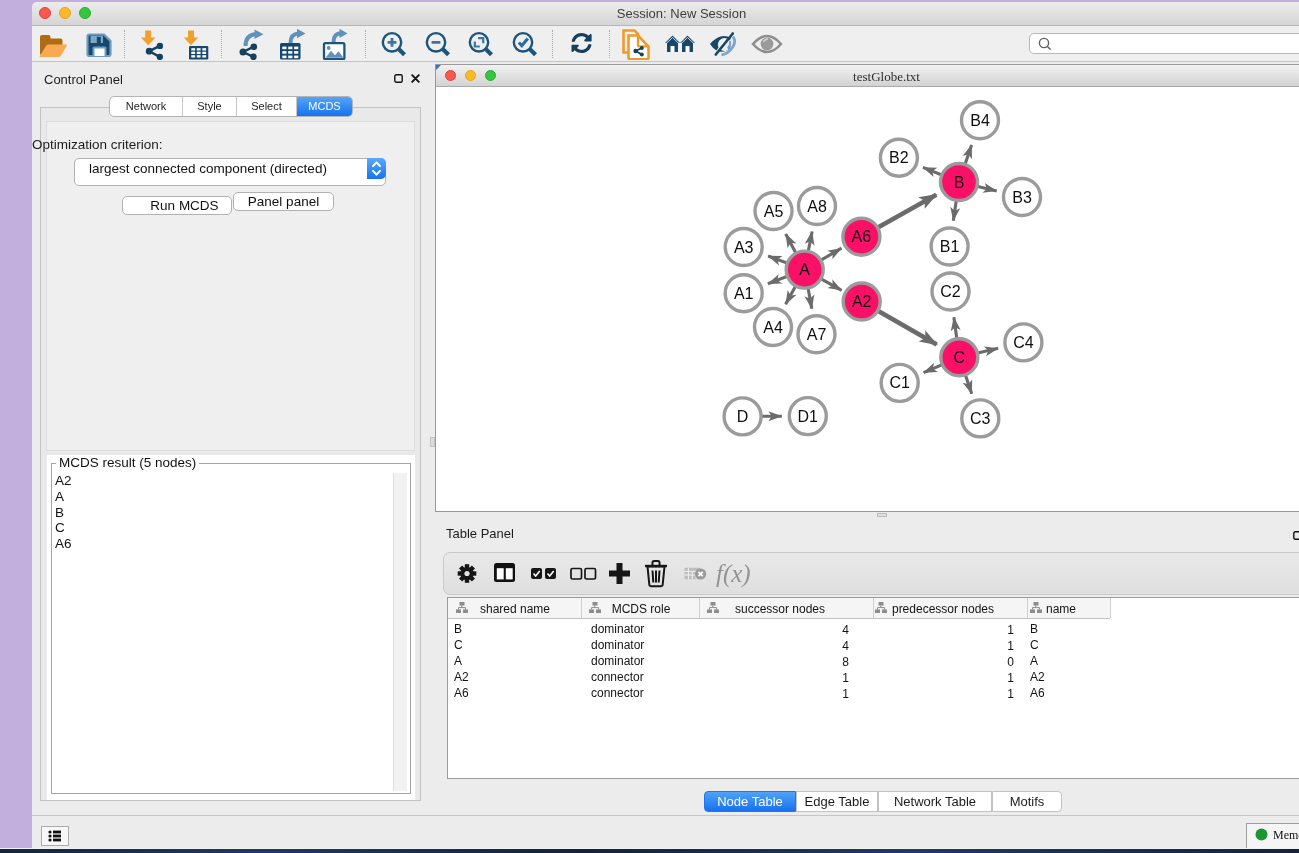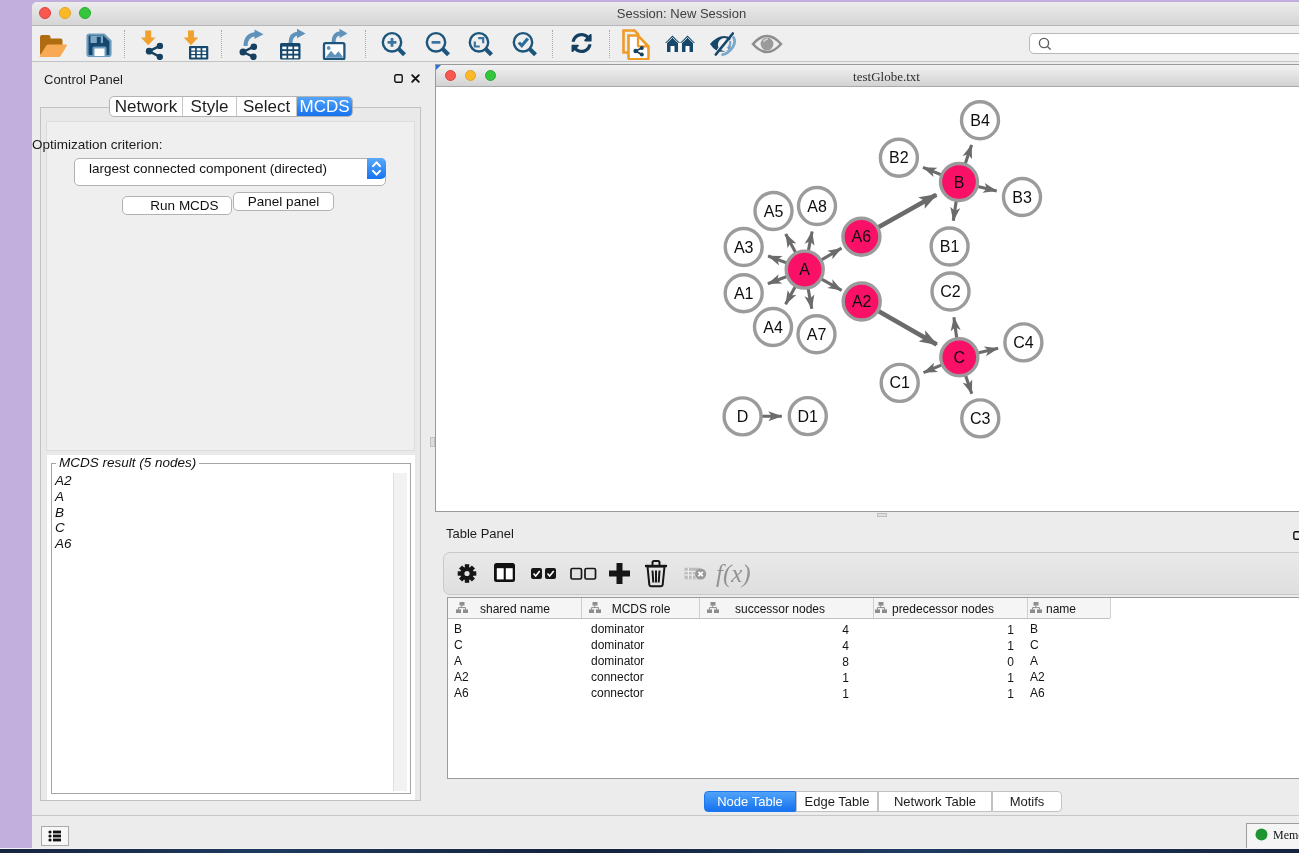--- a/index.html
+++ b/index.html
@@ -14,30 +14,30 @@
 
 #toolbar { position:absolute; left:0; top:24px; width:1299px; height:36px; background:#efefef; border-bottom:1px solid #c3c3c3; }
 .tsep { position:absolute; top:4px; height:28px; width:0; border-left:1px dotted #a9a9a9; }
 .ticon { position:absolute; top:2px; width:32px; height:32px; }
 #searchbox { position:absolute; left:997px; top:7px; width:293px; height:21px; background:#fff; border:1px solid #b9b9b9; border-radius:5px; }
 
 #cpanel { position:absolute; left:0; top:60px; width:396px; height:754px; background:#ececec; }
 #cpanel .hdr { position:absolute; left:12px; top:10px; font-size:13px; color:#1d1d1d; }
 .panebox { position:absolute; border:1px solid #c2c2c2; background:#e9e9e9; }
 #cptabs { position:absolute; left:77px; top:34px; width:244px; height:21px; background:#fff; border:1px solid #b4b4b4; border-radius:5px; display:flex; z-index:5; }
-#cptabs .t { flex:none; text-align:center; font-size:17px; color:#1e1e1e; line-height:19px; border-right:1px solid #c6c6c6; }
+#cptabs .t { flex:none; text-align:center; font-size:11px; color:#1e1e1e; line-height:19px; border-right:1px solid #c6c6c6; }
 #cptabs .t:last-child { border-right:none; border-radius:0 4px 4px 0;text-align:center; }
 #cptabs .t.sel { background:linear-gradient(#53a5f9,#1672ef); color:#fff; border-right:none; }
 .inpanel { position:absolute; left:14px; top:59px; width:369px; height:330px; background:#efefef; border:1px solid #dcdcdc; }
 #optlabel { position:absolute; left:0; width:396px; top:75px; text-align:left; font-size:13.5px; color:#1c1c1c; }
 #dropdown { position:absolute; left:42px; top:96px; width:312px; height:28px; background:#fff; border:1px solid #b2b2b2; border-radius:5px; font-size:13.5px; color:#111; line-height:19px; padding-left:14px; }
 #dropdown .step { position:absolute; right:-1px; top:-1px; width:19px; height:21px; border-radius:0 5px 5px 0; background:linear-gradient(#5aa9fa,#1774f0); }
 .btn { position:absolute; height:19px; background:#fff; border:1px solid #b2b2b2; border-radius:5px; font-size:13.5px; color:#111; text-align:center; line-height:17px; }
 
-#resultwrap { position:absolute; left:15px; top:393px; width:368px; height:345px; background:#fff;font-style:italic; }
+#resultwrap { position:absolute; left:15px; top:393px; width:368px; height:345px; background:#fff; }
 #fieldset { position:absolute; left:4px; top:8px; width:360px; height:331px; border:1px solid #a5a5a5; }
 #fieldset .legend { position:absolute; left:4px; top:-9px; background:#fff; padding:0 3px; font-size:13.5px; color:#111; }
 #mcdslist { position:absolute; left:1px; top:9px; width:340px; font-size:13.5px; color:#111; line-height:15.8px; padding-left:2px; }
 #resscroll { position:absolute; right:3px; top:9px; width:14px; height:318px; background:#f2f2f2; border-left:1px solid #e0e0e0; }
 
 #netwin { position:absolute; left:403px; top:62px; width:895px; height:448px; border:1px solid #9a9a9a; background:#fff; }
 #nettitle { position:absolute; left:0; top:0; width:100%; height:22px; background:linear-gradient(#f2f2f2,#d2d2d2); border-bottom:1px solid #a9a9a9; }
 #nettitle .title { position:absolute; left:8px; right:0; top:4px; text-align:center; font-size:13px; color:#2e2e2e;font-family:Liberation Serif, serif; }
 
 #tpanel { position:absolute; left:396px; top:516px; width:903px; height:298px; background:#ececec; }

